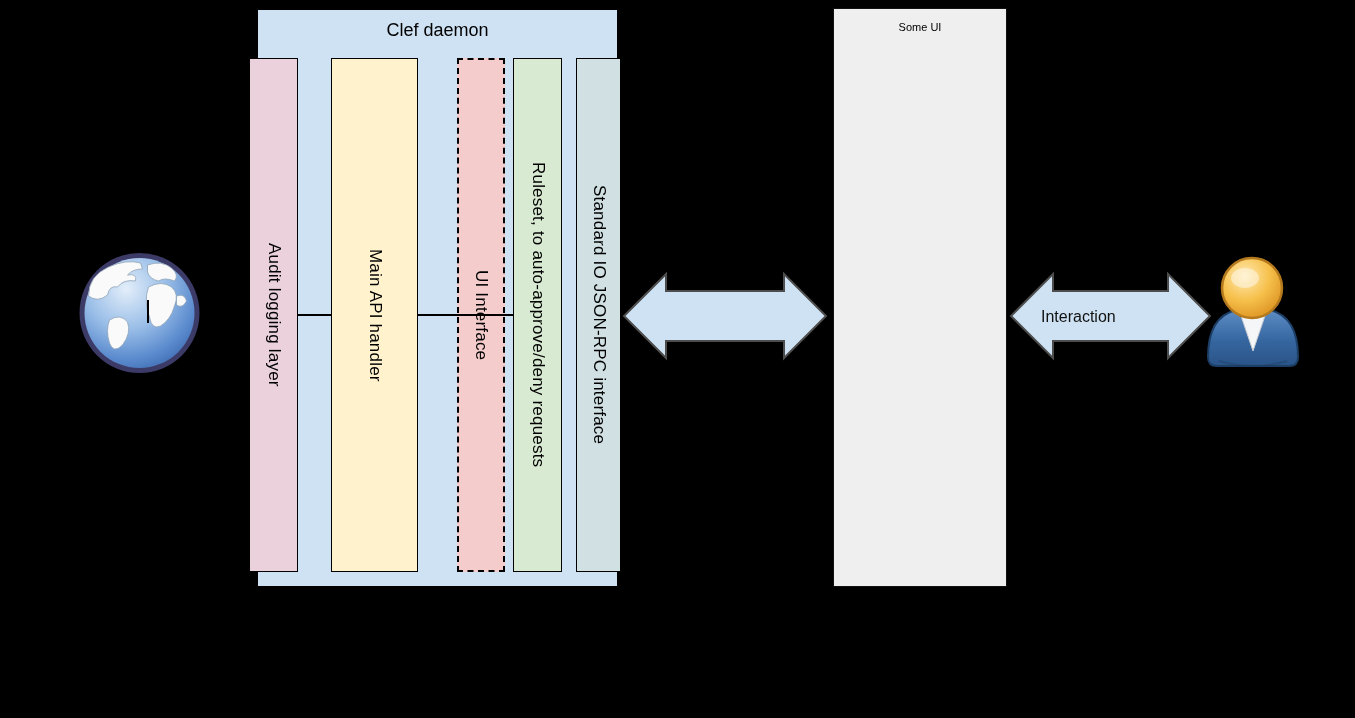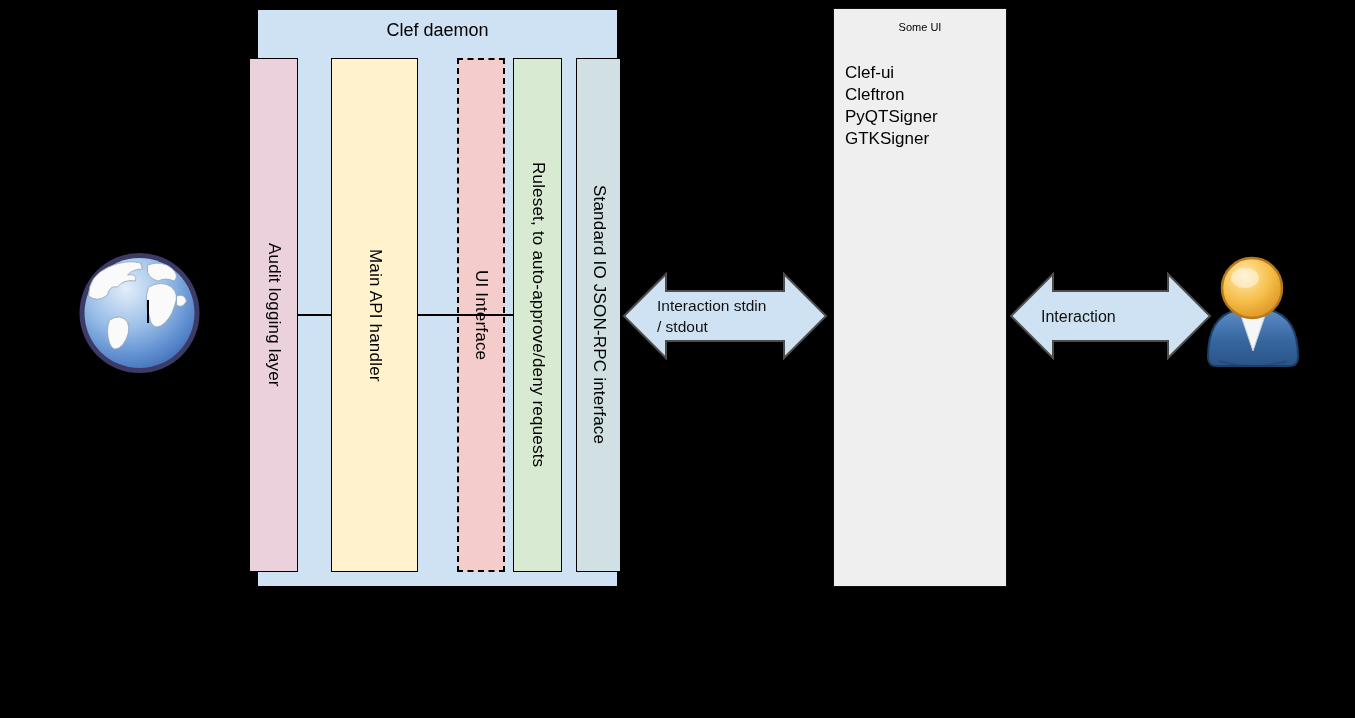--- a/index.html
+++ b/index.html
@@ -119,33 +119,23 @@
   </div>
 
   <div class="abs conn conn-left"></div>
   <div class="abs conn conn-right"></div>
 
   <div class="abs arrow-svg arrow-stdin">
     <svg width="206" height="90" viewBox="0 0 206 90">
       <polygon points="2,44 44,2 44,19 162,19 162,2 204,44 162,86 162,69 44,69 44,86" stroke-width="2" fill="#cfe2f3" stroke="#4d4d4d"></polygon>
     </svg>
   </div>
-  <div class="abs arrow-label lbl-stdin">
-    <div>Interaction stdin</div>
-    <div>/ stdout</div>
-  </div>
 
   <div class="abs someui-box" style="background: rgb(239, 239, 239);"></div>
   <div class="abs someui-title">Some UI</div>
-  <ul class="abs someui-list">
-    <li>Clef-ui</li>
-    <li>Cleftron</li>
-    <li>PyQTSigner</li>
-    <li>GTKSigner</li>
-  </ul>
 
   <div class="abs arrow-svg arrow-user">
     <svg width="203" height="90" viewBox="0 0 203 90">
       <polygon points="2,44 44,2 44,19 159,19 159,2 201,44 159,86 159,69 44,69 44,86" stroke-width="2" fill="#cfe2f3" stroke="#4d4d4d"></polygon>
     </svg>
   </div>
   <div class="abs arrow-label lbl-user">Interaction</div>
 
   <div class="abs person-wrap">
     <svg width="100" height="114" viewBox="0 0 100 114">

